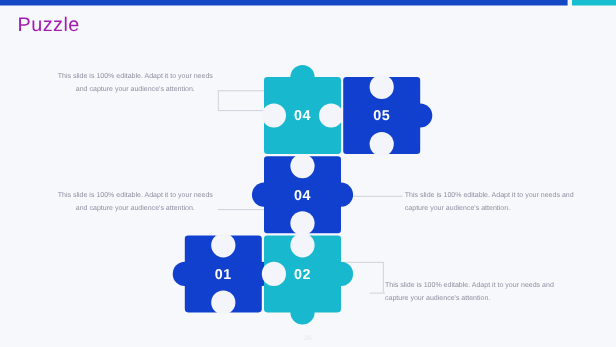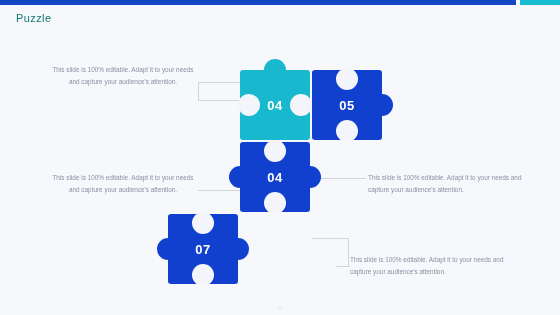--- a/index.html
+++ b/index.html
@@ -12,21 +12,21 @@
   .slide{position:absolute;inset:0;background:#f7f8fc;}
 
   
   .topbar{position:absolute;left:0;top:0;width:560px;height:5px;}
   .topbar .seg-blue{position:absolute;left:0;top:0;width:516px;height:5px;background:#1447c4;}
   .topbar .seg-teal{position:absolute;left:520px;top:0;width:40px;height:5px;background:#18bdd0;}
 
   
   .title{
     position:absolute;left:16px;top:12px;
-    font-size:11px;color:#0f766e;letter-spacing:.4px;font-weight:400;
+    font-size:18px;color:#a21caf;letter-spacing:.4px;font-weight:400;
   }
 
   
   .board{position:absolute;left:180px;top:60px;width:200px;height:225px;}
   .piece{position:absolute;width:70px;height:70px;}
   .piece .body{position:absolute;inset:0;border-radius:3px;}
   .piece .num{
     position:absolute;left:0;right:0;top:50%;transform:translateY(-50%);
     text-align:center;color:#ffffff;font-size:13px;font-weight:700;letter-spacing:.5px;
     z-index:6;
@@ -120,23 +120,31 @@
       <div class="knob notch-b hole"></div>
       <div class="num">04</div>
     </div>
 
     <div class="piece" id="p01">
       <div class="knob tab-l" style="background:#1140cf;"></div>
       <div class="knob tab-r" style="background:#1140cf;"></div>
       <div class="body" style="background:#1140cf;"></div>
       <div class="knob notch-t hole"></div>
       <div class="knob notch-b hole"></div>
-      <div class="num">07</div>
+      <div class="num">01</div>
     </div>
 
+    <div class="piece" id="p02">
+      <div class="knob tab-b" style="background:#18b9ce;"></div>
+      <div class="knob tab-r" style="background:#18b9ce;"></div>
+      <div class="body" style="background:#18b9ce;"></div>
+      <div class="knob notch-t hole"></div>
+      <div class="knob notch-l hole"></div>
+      <div class="num">02</div>
+    </div>
 
   </div>
 
   <div class="callout left" id="c04">This slide is 100% editable. Adapt it to your needs and capture your audience's attention.</div>
   <div class="callout left" id="c03">This slide is 100% editable. Adapt it to your needs and capture your audience's attention.</div>
   <div class="callout right" id="c02">This slide is 100% editable. Adapt it to your  needs and capture your audience's attention.</div>
   <div class="callout right" id="c01">This slide is 100% editable. Adapt it to your needs and capture your audience's attention.</div>
 
   <div class="pageno">26</div>
 

